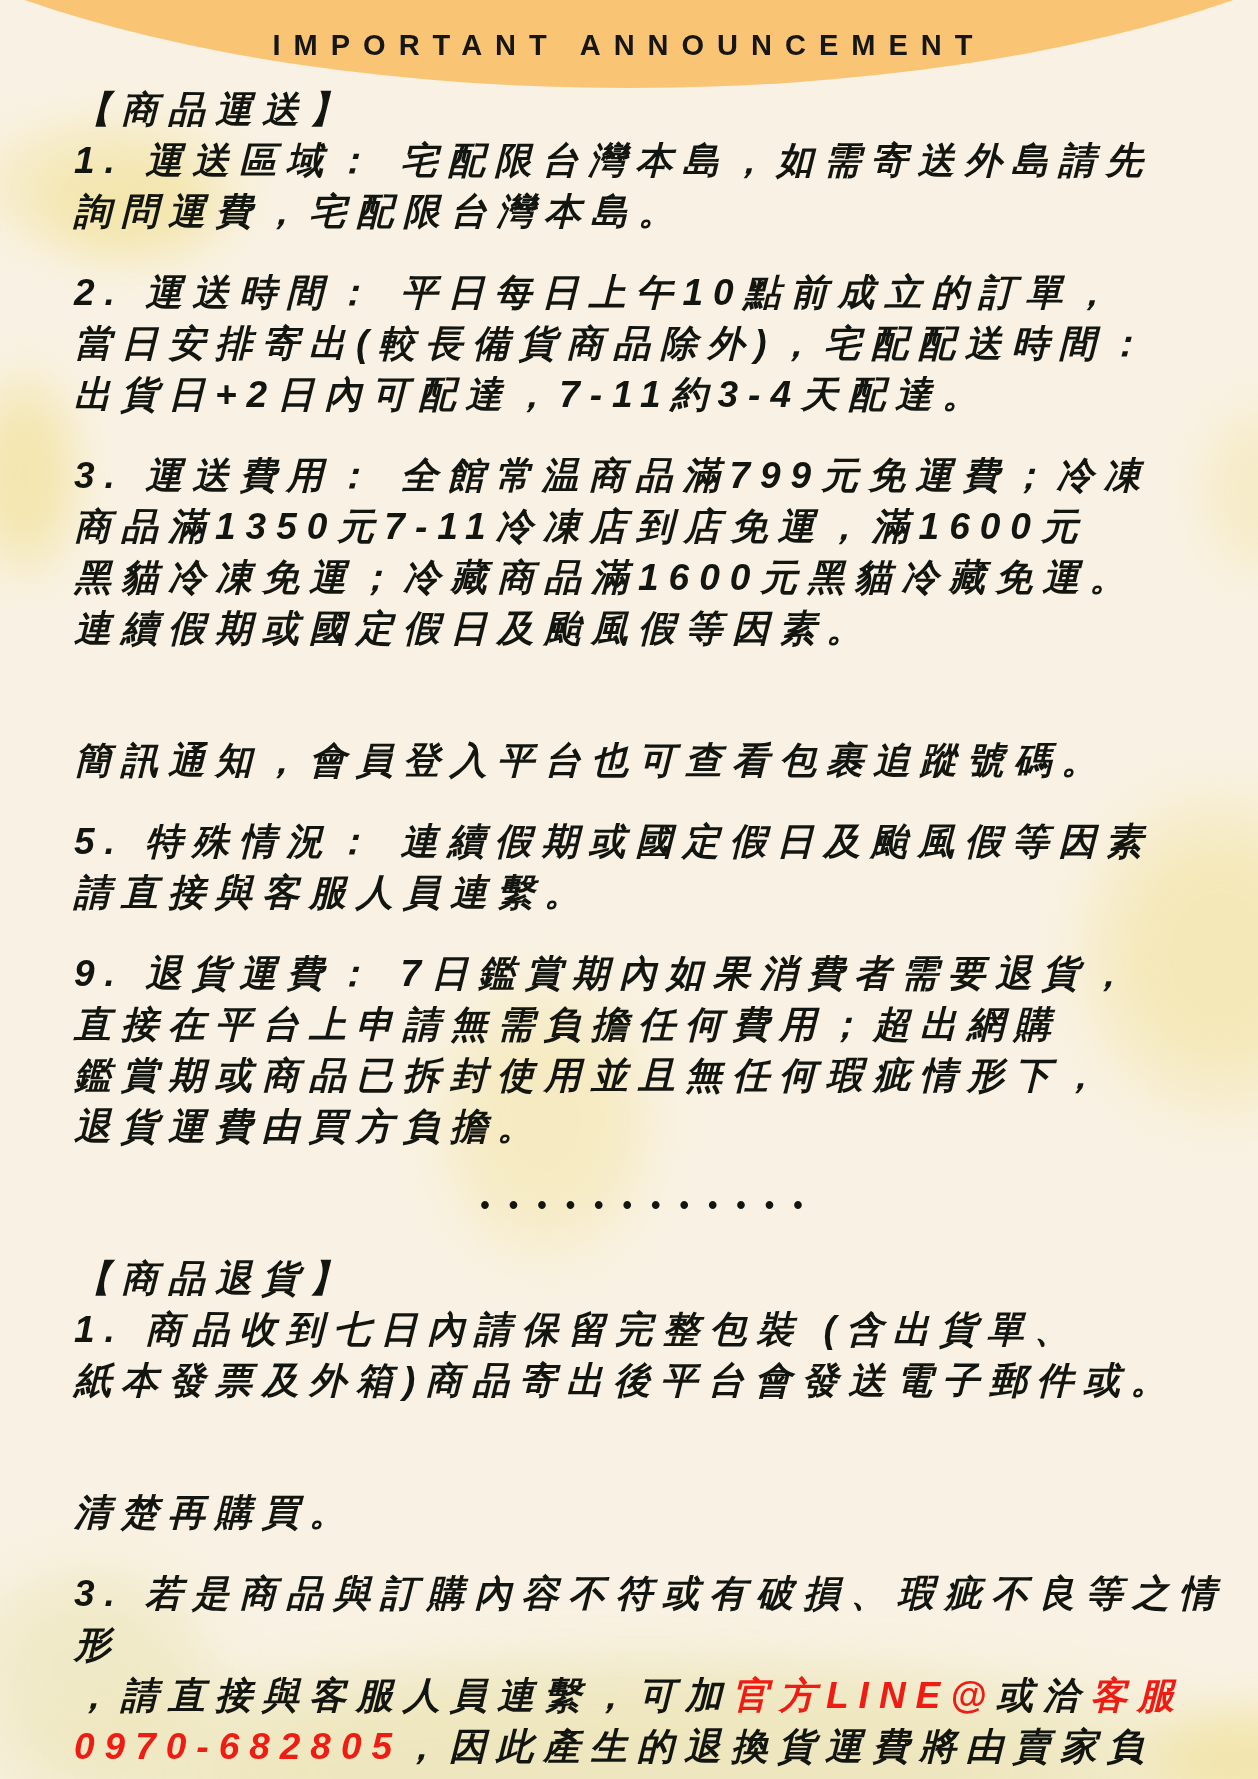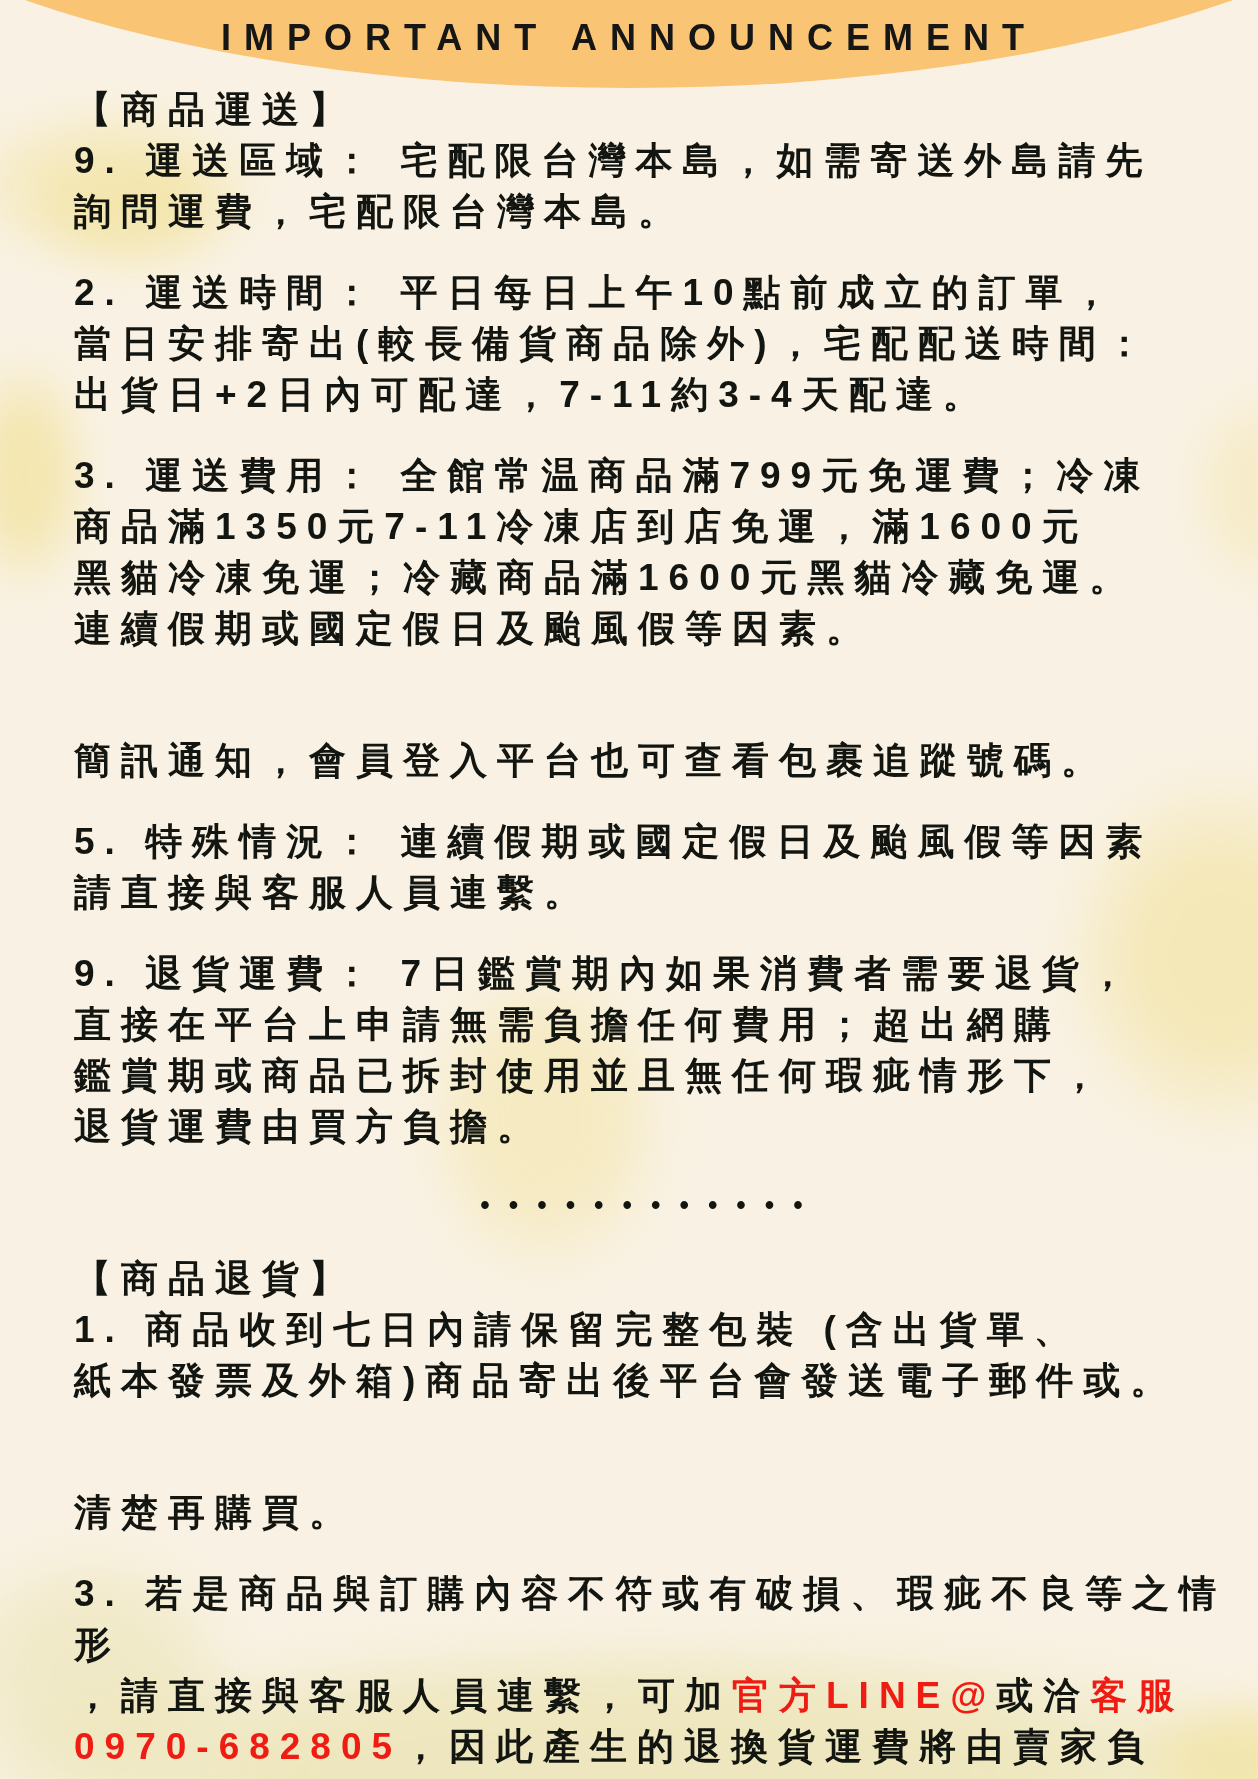--- a/index.html
+++ b/index.html
@@ -29,31 +29,31 @@
   }
   .banner-ellipse{
     position:absolute;
     width:1720px;height:610px;
     left:calc(50% - 860px);top:-522px;
     border-radius:50%;
     background:var(--banner);
     z-index:1;
   }
   .banner-title{
-    position:absolute;top:17px;left:0;right:0;
+    position:absolute;top:29px;left:0;right:0;
     text-align:center;z-index:2;
-    font-size:36px;font-weight:700;letter-spacing:13px;
+    font-size:29px;font-weight:700;letter-spacing:13px;
     color:#161616;
   }
   .content{
     position:absolute;left:74px;right:30px;top:84px;z-index:2;
     color:var(--ink);
     font-weight:700;font-size:37px;line-height:51px;letter-spacing:10px;
   }
-  .para{margin:0;}
+  .para{margin:0;font-style:italic;}
   .para.gap{margin-top:30px;}
   .separator{
     text-align:center;
     font-size:27px;letter-spacing:19px;
     margin:28px 0 22px 0;
   }
   .red{color:var(--red);}
 </style>
 </head>
 <body>
@@ -66,21 +66,21 @@
 <div class="blob" style="left:1180px;top:380px;width:160px;height:220px;opacity:.3;"></div>
 <div class="wash" style="left:-80px;top:1630px;width:1450px;height:280px;opacity:.55;"></div>
 <div class="wash" style="left:-60px;top:1540px;width:300px;height:260px;opacity:.4;"></div>
 <div class="blob" style="left:1120px;top:1690px;width:280px;height:140px;opacity:.55;"></div>
 
 <div class="banner-ellipse"></div>
 <div class="banner-title">IMPORTANT ANNOUNCEMENT</div>
 
 <main class="content">
     <div class="para"><span>【商品運送】</span></div>
-    <div class="para"><span>9. 運送區域： 宅配限台灣本島，如需寄送外島請先</span><br><span>詢問運費，宅配限台灣本島。</span></div>
+    <div class="para"><span>1. 運送區域： 宅配限台灣本島，如需寄送外島請先</span><br><span>詢問運費，宅配限台灣本島。</span></div>
     <div class="para gap"><span>2. 運送時間： 平日每日上午10點前成立的訂單，</span><br><span>當日安排寄出(較長備貨商品除外)，宅配配送時間：</span><br><span>出貨日+2日內可配達，7-11約3-4天配達。</span></div>
     <div class="para gap"><span>3. 運送費用： 全館常温商品滿799元免運費；冷凍</span><br><span>商品滿1350元7-11冷凍店到店免運，滿1600元</span><br><span>黑貓冷凍免運；冷藏商品滿1600元黑貓冷藏免運。</span><br><span>連續假期或國定假日及颱風假等因素。</span></div>
     <div class="para gap"><br><span>簡訊通知，會員登入平台也可查看包裹追蹤號碼。</span></div>
     <div class="para gap"><span>5. 特殊情況： 連續假期或國定假日及颱風假等因素</span><br><span>請直接與客服人員連繫。</span></div>
     <div class="para gap"><span>9. 退貨運費： 7日鑑賞期內如果消費者需要退貨，</span><br><span>直接在平台上申請無需負擔任何費用；超出網購</span><br><span>鑑賞期或商品已拆封使用並且無任何瑕疵情形下，</span><br><span>退貨運費由買方負擔。</span></div>
     <div class="separator">••••••••••••</div>
     <div class="para"><span>【商品退貨】</span></div>
     <div class="para"><span>1. 商品收到七日內請保留完整包裝 (含出貨單、</span><br><span>紙本發票及外箱)商品寄出後平台會發送電子郵件或。</span></div>
     <div class="para gap"><br><span>清楚再購買。</span></div>
     <div class="para gap"><span>3. 若是商品與訂購內容不符或有破損、瑕疵不良等之情形</span><br><span>，請直接與客服人員連繫，可加</span><span class="red">官方LINE@</span><span>或洽</span><span class="red">客服</span><br><span class="red">0970-682805</span><span>，因此產生的退換貨運費將由賣家負擔。</span></div>

